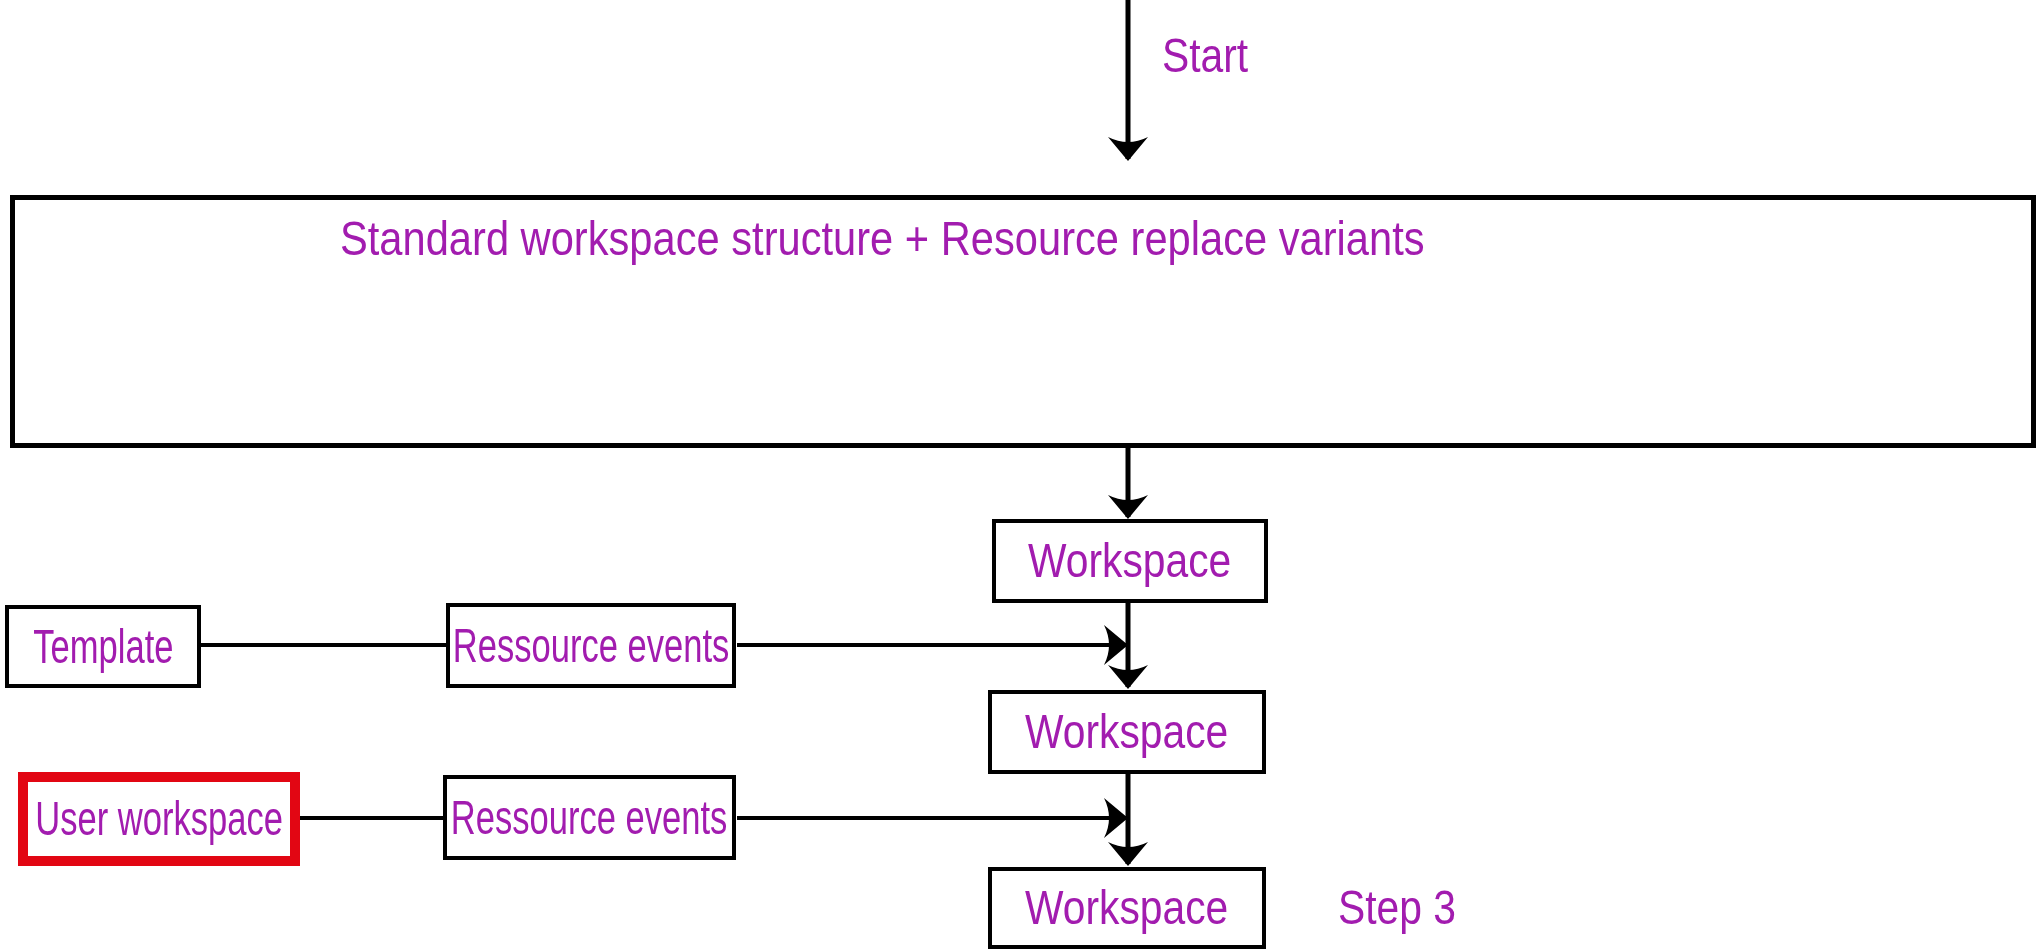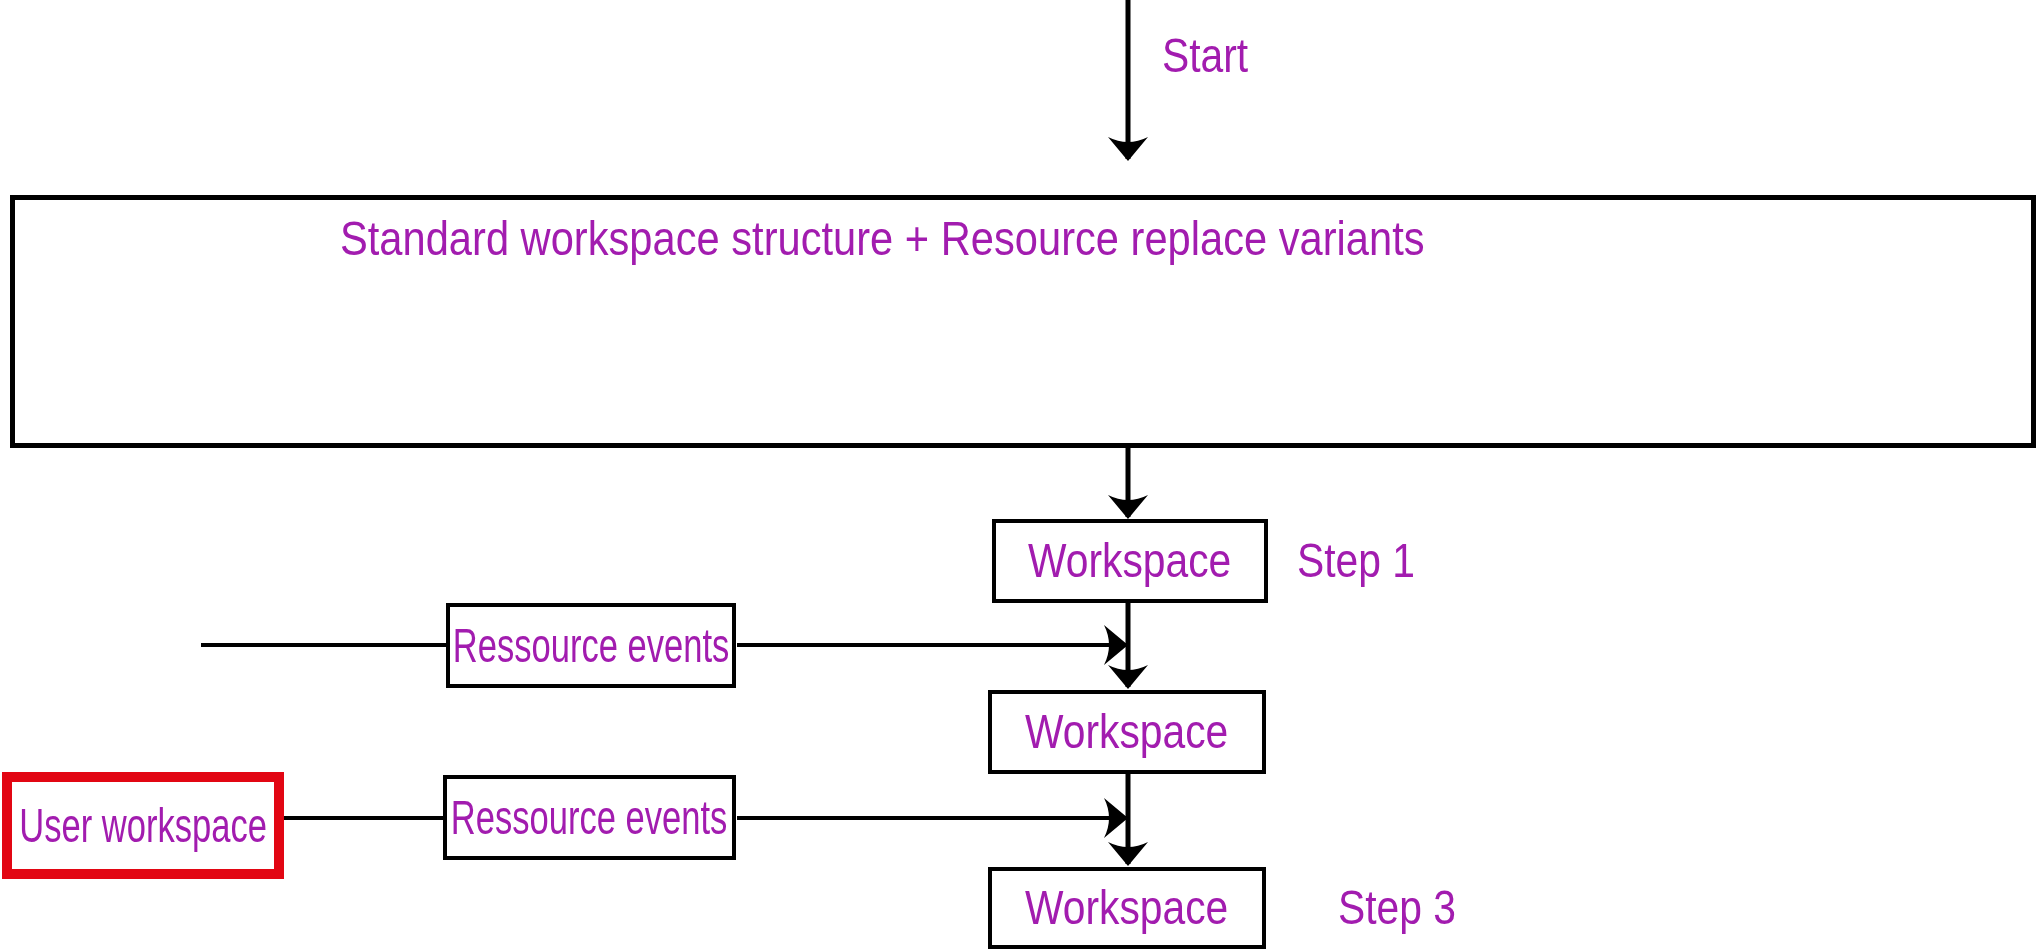--- a/index.html
+++ b/index.html
@@ -56,21 +56,21 @@
     white-space: nowrap;
     display: inline-block;
     transform-origin: left center;
   }
   .box-ws1   { left: 992px; top: 519px; width: 276px; height: 84px; }
   .box-ws2   { left: 988px; top: 690px; width: 278px; height: 84px; }
   .box-ws3   { left: 988px; top: 867px; width: 278px; height: 82px; }
   .box-template { left: 5px;   top: 605px; width: 196px; height: 83px; }
   .box-re1   { left: 446px; top: 603px; width: 290px; height: 85px; }
   .box-re2   { left: 443px; top: 775px; width: 293px; height: 85px; }
-  .box-user  { left: 2px;   top: 772px; width: 282px; height: 107px; border: 10px solid #e20613; }
+  .box-user  { left: 18px;   top: 772px; width: 282px; height: 94px; border: 10px solid #e20613; }
 
   .lbl-start  { left: 1162px; top: 28px; }
   .lbl-step1  { left: 1297px; top: 533px; }
   .lbl-step2  { left: 1297px; top: 705px; }
   .lbl-step3  { left: 1338px; top: 880px; }
 </style>
 </head>
 <body>
 
 <div class="stage">
@@ -95,35 +95,35 @@
     <span class="box-label sx85">Start</span>
   </div>
 
   <div class="box box-main">
     <span class="main-title sx85">Standard workspace structure + Resource replace variants</span>
   </div>
 
   <div class="box box-ws1">
     <span class="box-label sx85">Workspace</span>
   </div>
-  <div class="floating-label lbl-step1">
-    <span class="box-label sx85">Step 1</span>
-  </div>
 
   <div class="box box-ws2">
     <span class="box-label sx85">Workspace</span>
   </div>
 
   <div class="box box-ws3">
     <span class="box-label sx85">Workspace</span>
   </div>
   <div class="floating-label lbl-step3">
     <span class="box-label sx85">Step 3</span>
   </div>
 
+  <div class="box box-template">
+    <span class="box-label sx72">Template</span>
+  </div>
   <div class="box box-re1">
     <span class="box-label sx72">Ressource events</span>
   </div>
 
   <div class="box box-user">
     <span class="box-label sx72">User workspace</span>
   </div>
   <div class="box box-re2">
     <span class="box-label sx72">Ressource events</span>
   </div>

